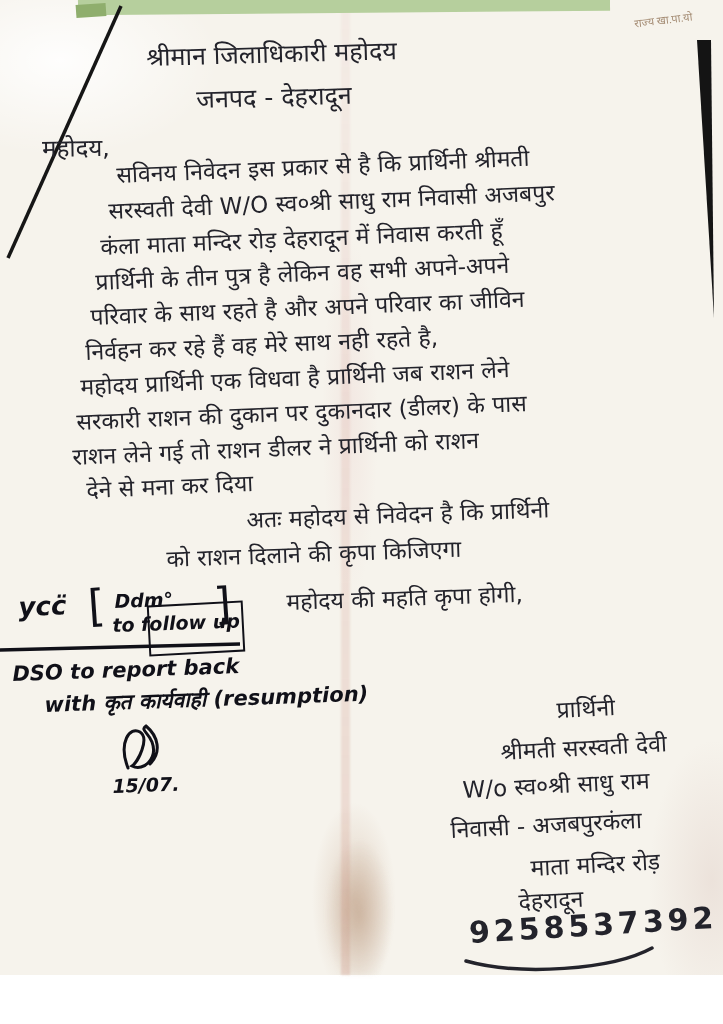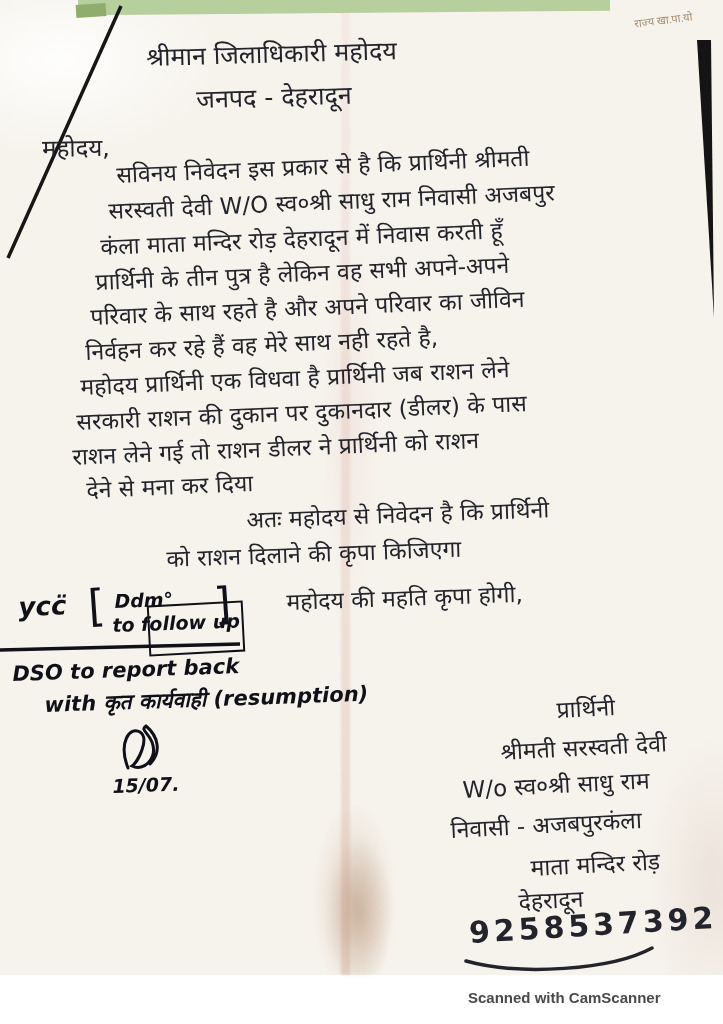--- a/index.html
+++ b/index.html
@@ -117,15 +117,14 @@
   <div class="pen" style="left:112px;top:775px;font-size:19px;">15/07.</div>
 
   <div class="hw sig" style="left:556px;top:698px;">प्रार्थिनी</div>
   <div class="hw sig" style="left:500px;top:740px;">श्रीमती सरस्वती देवी</div>
   <div class="hw sig" style="left:462px;top:778px;">W/o स्व०श्री साधु राम</div>
   <div class="hw sig" style="left:450px;top:818px;">निवासी -  अजबपुरकंला</div>
   <div class="hw sig" style="left:530px;top:856px;">माता मन्दिर रोड़</div>
   <div class="hw sig" style="left:518px;top:890px;">देहरादून</div>
   <div class="hw phone" style="left:468px;top:916px;">9258537392</div>
 
-  <div class="footer">Scanned with CamScanner</div>
 
 </div>
 
 </body></html>

